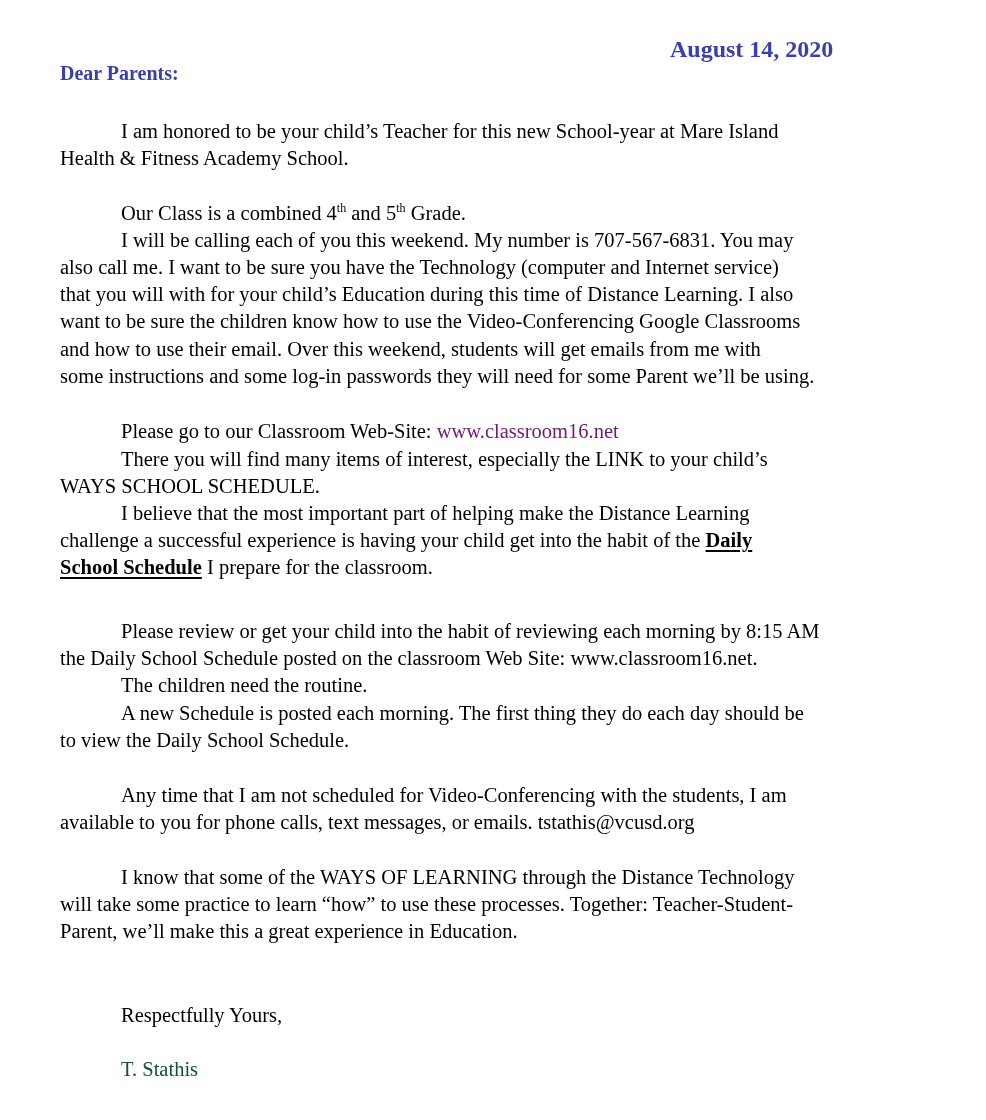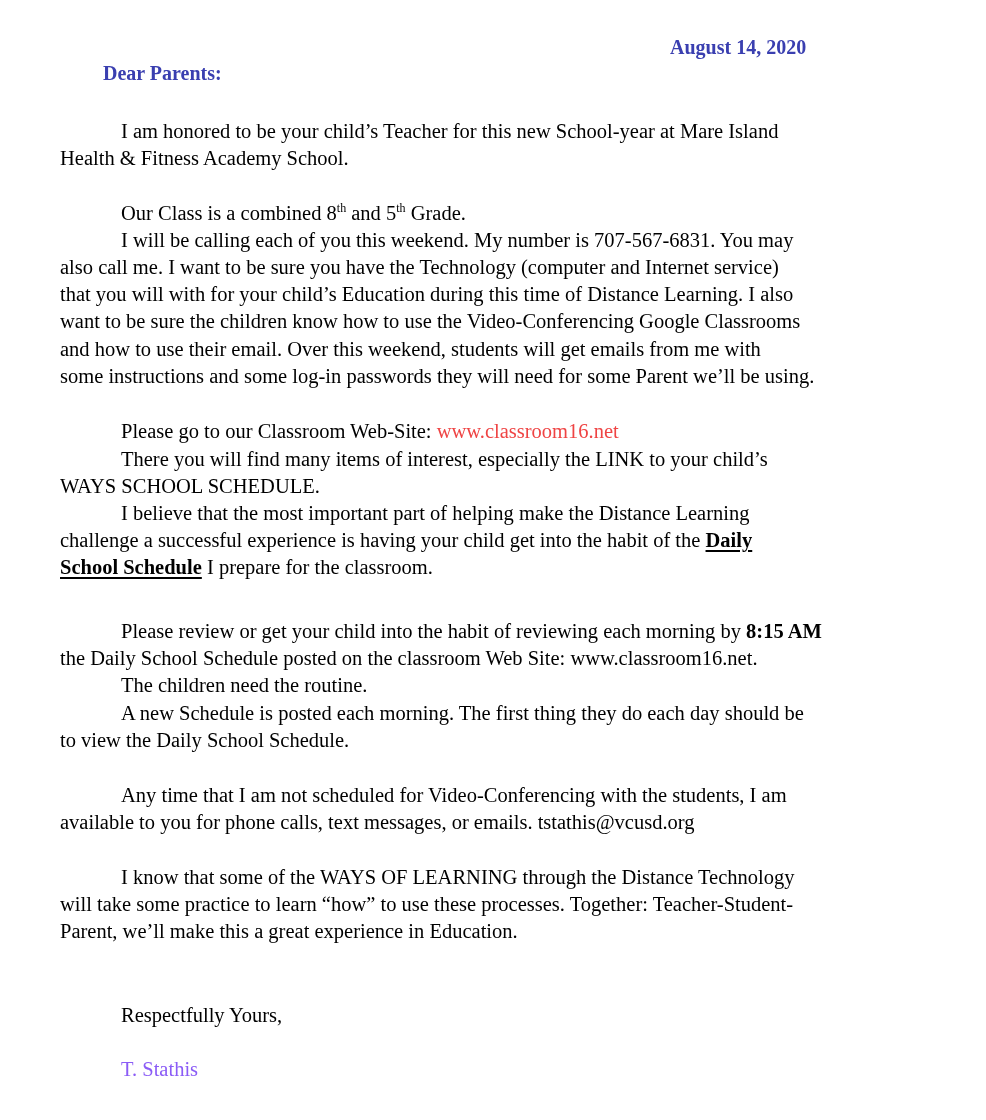--- a/index.html
+++ b/index.html
@@ -14,49 +14,48 @@
       overflow: hidden;
       font-family: "Liberation Serif", "DejaVu Serif", serif;
       color: #000000;
       font-size: 20.5px;
     }
     .abs { position: absolute; white-space: nowrap; }
     .date {
       left: 670px; top: 36px;
       font-weight: bold;
       color: #3a3fb0;
-      font-size: 20px;
+      font-size: 24px;
     }
     .greeting {
       left: 60px; top: 62px;
       font-weight: bold;
       color: #3a3fb0;
       font-size: 20px;
-      margin-left: 43px;
     }
     .line { left: 60px; line-height: 27px; }
     .ind { padding-left: 61px; }
-    .link { color: #ef4444; text-decoration: none; margin-top: 37px; }
+    .link { color: #701a75; text-decoration: none; margin-top: 37px; }
     .bu { font-weight: bold; text-decoration: underline; text-decoration-thickness: 2px; text-underline-offset: 3px; }
-    .b { font-weight: bold; text-align: center; }
+    .b { font-weight: normal; text-align: center; }
     sup { font-size: 12px; vertical-align: super; line-height: 0; }
-    .sig { color: #8b5cf6; }
+    .sig { color: #14532d; }
   </style>
 </head>
 <body>
 
 <div>
   <div class="abs date">August 14, 2020</div>
   <div class="abs greeting">Dear Parents:</div>
 
   <div class="abs line ind" style="top:118px">I am honored to be your child’s Teacher for this new School-year at Mare Island</div>
   <div class="abs line" style="top:145px">Health &amp; Fitness Academy School.</div>
 
   <div class="abs line ind" style="top:200px">
-    <span>Our Class is a combined 8</span><sup>th</sup><span> and 5</span><sup>th</sup><span> Grade.</span>
+    <span>Our Class is a combined 4</span><sup>th</sup><span> and 5</span><sup>th</sup><span> Grade.</span>
   </div>
   <div class="abs line ind" style="top:227px">I will be calling each of you this weekend. My number is 707-567-6831. You may</div>
   <div class="abs line" style="top:254px">also call me. I want to be sure you have the Technology (computer and Internet service)</div>
   <div class="abs line" style="top:281px">that you will with for your child’s Education during this time of Distance Learning. I also</div>
   <div class="abs line" style="top:308px">want to be sure the children know how to use the Video-Conferencing Google Classrooms</div>
   <div class="abs line" style="top:336px">and how to use their email. Over this weekend, students will get emails from me with</div>
   <div class="abs line" style="top:363px">some instructions and some log-in passwords they will need for some Parent we’ll be using.</div>
 
   <div class="abs line ind" style="top:418px">
     <span>Please go to our Classroom Web-Site: </span><a class="link">www.classroom16.net</a>

